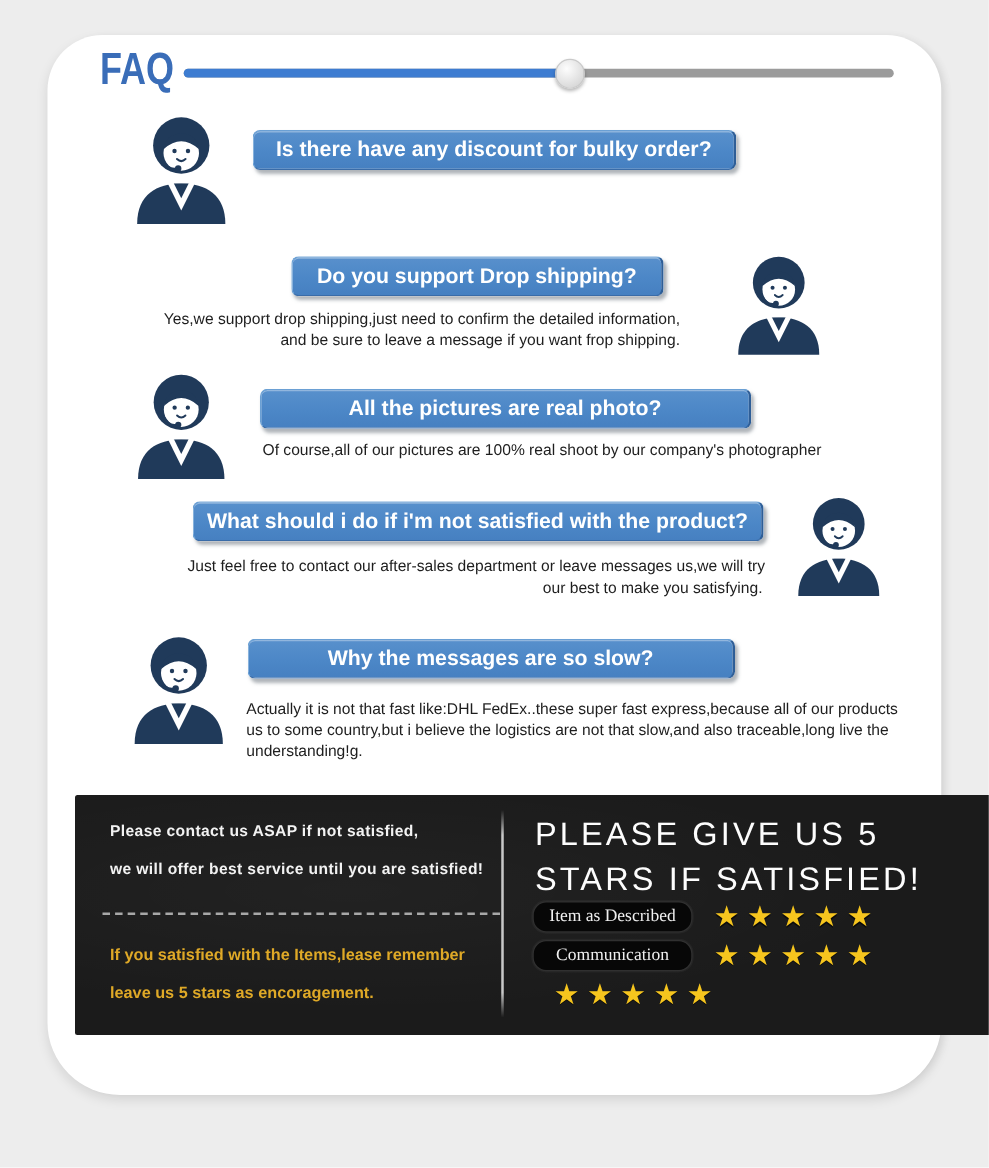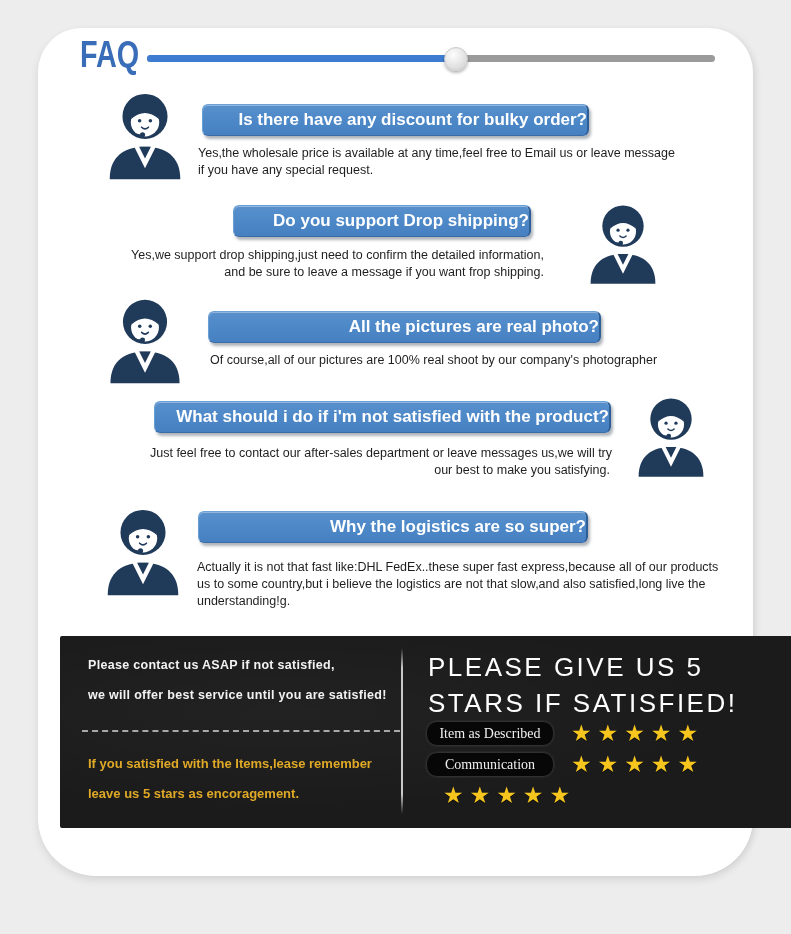--- a/index.html
+++ b/index.html
@@ -22,21 +22,21 @@
   }
   .slider-track{position:absolute;left:147px;top:55px;width:568px;height:7px;
     background:var(--slider-track,#9b9b9b);border-radius:4px;}
   .slider-fill{position:absolute;left:147px;top:55px;width:308px;height:7px;
     background:var(--slider-fill,#3d7cd1);border-radius:4px;}
   .slider-thumb{position:absolute;left:444px;top:47px;width:22px;height:22px;border-radius:50%;
     background:radial-gradient(circle at 38% 32%,#fdfdfd,#dcdcdc 70%,#cfcfcf);
     border:1px solid #c9c9c9;box-shadow:0 2px 3px rgba(0,0,0,.28);}
   
   .banner{
-    position:absolute;height:30px;display:flex;align-items:center;justify-content:flex-end;
+    position:absolute;height:30px;display:flex;align-items:center;justify-content:center;
     background:linear-gradient(180deg,#superb 0%,#4a85c6 100%);
     background:linear-gradient(180deg,#5890cc 0%,var(--banner,#4c87c7) 55%,#4680c1 100%);
     border:1px solid #6ba0d4;border-right:2px solid #2e5e97;border-bottom:1px solid #3a6ca8;
     border-radius:6px;
     box-shadow:inset 0 1px 0 rgba(255,255,255,.35), 2px 3px 3px rgba(110,118,128,.55);
     color:#fff;font-weight:700;font-size:17px;white-space:nowrap;
   }
   .b1{left:202px;top:104px;width:384px;}
   .b2{left:233px;top:205px;width:295px;}
   .b3{left:208px;top:311px;width:390px;}
@@ -109,24 +109,20 @@
   <div class="slider-track"></div>
   <div class="slider-fill"></div>
   <div class="slider-thumb"></div>
 
   <svg class="avatar a1">
       <use href="#agent"></use>
     </svg>
   <div class="banner b1">
     <span>Is there have any discount for bulky order?</span>
   </div>
-  <div class="ans ans1">
-    <span class="ln">Yes,the wholesale price is available at any time,feel free to Email us or leave message</span>
-    <span class="ln">if you have any special request.</span>
-  </div>
 
   <div class="banner b2">
     <span>Do you support Drop shipping?</span>
   </div>
   <svg class="avatar a2">
       <use href="#agent"></use>
     </svg>
   <div class="ans ans2">
     <span class="ln">Yes,we support drop shipping,just need to confirm the detailed information,</span>
     <span class="ln">and be sure to leave a message if you want frop shipping.</span>
@@ -150,25 +146,25 @@
     </svg>
   <div class="ans ans4">
     <span class="ln">Just feel free to contact our after-sales department or leave messages us,we will try</span>
     <span class="ln">our best to make you satisfying.</span>
   </div>
 
   <svg class="avatar a5">
       <use href="#agent"></use>
     </svg>
   <div class="banner b5">
-    <span>Why the logistics are so super?</span>
+    <span>Why the messages are so slow?</span>
   </div>
   <div class="ans ans5">
     <span class="ln">Actually it is not that fast like:DHL FedEx..these super fast express,because all of our products</span>
-    <span class="ln">us to some country,but i believe the logistics are not that slow,and also satisfied,long live the</span>
+    <span class="ln">us to some country,but i believe the logistics are not that slow,and also traceable,long live the</span>
     <span class="ln">understanding!g.</span>
   </div>
 
   <div class="footer">
     <div class="f-txt f-line1">Please contact us ASAP if not satisfied,</div>
     <div class="f-txt f-line2">we will offer best service until you are satisfied!</div>
     <div class="f-dash"></div>
     <div class="f-txt f-y1">If you satisfied with the Items,lease remember</div>
     <div class="f-txt f-y2">leave us 5 stars as encoragement.</div>
     <div class="f-divider"></div>

